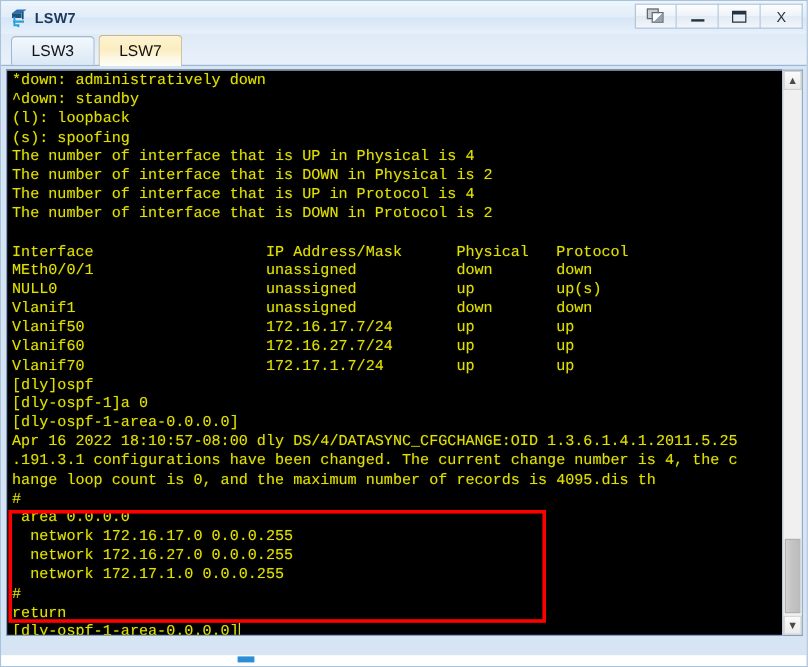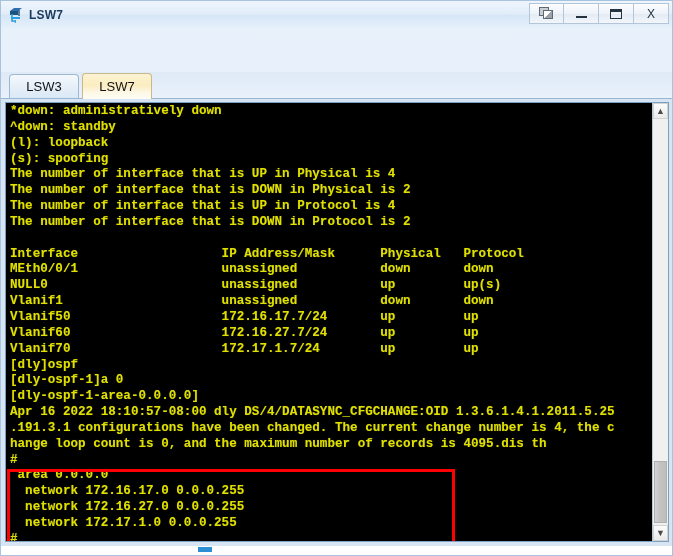--- a/index.html
+++ b/index.html
@@ -95,21 +95,20 @@
   
   #tabstrip {
     flex: 0 0 27px;
     height: 27px;
     display: flex;
     align-items: flex-end;
     padding-left: 8px;
     background: linear-gradient(to bottom, #dfeaf7 0%, #e9f1fa 100%);
     border-bottom: 1px solid #9ab6d2;
     box-sizing: border-box;
-    margin-top: 44px;
   }
   .tab {
     height: 24px;
     min-width: 70px;
     margin-right: 3px;
     padding: 0 12px;
     box-sizing: border-box;
     display: flex;
     align-items: center;
     justify-content: center;
@@ -127,24 +126,23 @@
     height: 26px;
     margin-bottom: -1px;
     z-index: 3;
   }
 
   
   #termwrap {
     flex: 1 1 auto;
     position: relative;
     background: #d6e4f3;
-    padding: 3px 3px 4px 4px;
-    box-sizing: border-box;
-    display: flex;
-    font-weight: bold;
+    padding: 3px 3px 16px 4px;
+    box-sizing: border-box;
+    display: flex;
   }
   #terminal {
     flex: 1 1 auto;
     background: #000000;
     border: 1px solid #7f9fc0;
     border-right: none;
     position: relative;
     overflow: hidden;
     box-sizing: border-box;
   }

